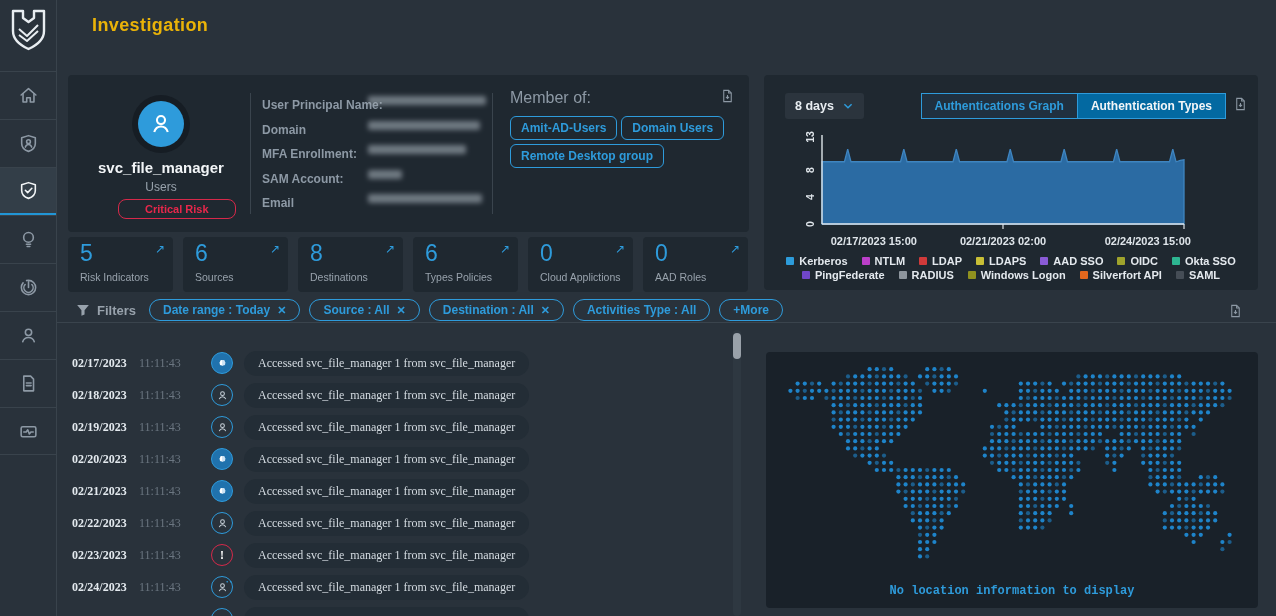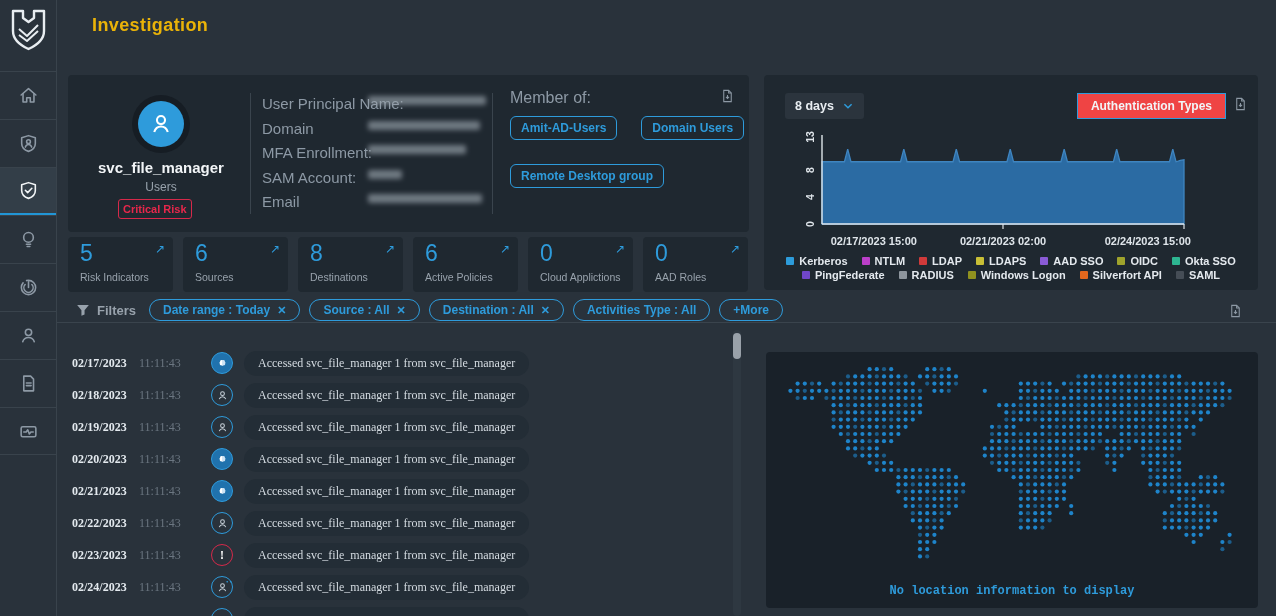--- a/index.html
+++ b/index.html
@@ -31,31 +31,31 @@
   
   .avatar-ring { position:absolute; left:64px; top:20px; width:58px; height:58px; border-radius:50%;
                  background:#161d24; display:flex; align-items:center; justify-content:center; }
   .avatar { width:46px; height:46px; border-radius:50%; background:#2e9bdb;
             display:flex; align-items:center; justify-content:center; color:#fff; }
   .avatar svg { width:26px; height:26px; }
   .user-name { position:absolute; left:8px; top:84px; width:170px; text-align:center;
                color:#f2f5f7; font-weight:700; font-size:15px; }
   .user-type { position:absolute; left:8px; top:105px; width:170px; text-align:center;
                color:#98a2ac; font-size:12px; }
-  .risk-chip { position:absolute; left:50px; top:124px; border:1px solid #d6294a; border-radius:3px;
-               color:#e8274b; font-size:11px; font-weight:700; padding:3px 4px; }
+  .risk-chip { position:absolute; left:50px; top:124px; border:1px solid #d6294a; border-radius:8px;
+               color:#e8274b; font-size:11px; font-weight:700; padding:3px 26px; }
   .vline { position:absolute; top:18px; bottom:18px; width:1px; background:#3a444d; }
   .fields { position:absolute; left:194px; top:20px; }
   .field-row { position:relative; height:24.5px; }
-  .field-label { color:#8d99a5; font-size:15px; }
+  .field-label { color:#8d99a5; font-size:12px;font-weight:bold; }
   .field-masked { position:absolute; left:106px; top:1px; height:9px; background:#9aa4ad;
                   border-radius:2px; filter:blur(2.5px); opacity:.65; }
   .member { position:absolute; left:442px; top:14px; width:250px; }
   .member-label { color:#8d99a5; font-size:16px; margin-bottom:9px; }
-  .member-chips { display:flex; flex-wrap:wrap; gap:24px; }
+  .member-chips { display:flex; flex-wrap:wrap; gap:4px; }
   .member-chip { border:1px solid #2e9bdb; border-radius:6px; color:#2e9bdb; font-size:12px;
                  font-weight:700; padding:4px 10px; cursor:pointer; white-space:nowrap; }
   .export-icon { position:absolute; color:#8d99a5; width:15px; height:18px; cursor:pointer; }
   .export-icon svg { width:15px; height:18px; }
 
   
   .stats { position:absolute; left:68px; top:237px; display:flex; gap:10px; }
   .stat-card { position:relative; width:105px; height:55px; background:#1f2830; border-radius:4px; cursor:pointer; }
   .stat-value { position:absolute; left:12px; top:3px; color:#2e9bdb; font-size:23px; font-weight:400; }
   .stat-label { position:absolute; left:12px; top:34px; color:#98a2ac; font-size:10.5px; white-space:nowrap; }
@@ -63,21 +63,21 @@
 
   
   .range-select { position:absolute; left:21px; top:18px; height:26px; background:#2b343d; border-radius:3px;
                   display:flex; align-items:center; gap:8px; padding:0 10px; cursor:pointer;
                   color:#e8edf1; font-size:12.5px; font-weight:700; }
   .range-select svg { width:12px; height:12px; color:#2e9bdb; }
   .tabs { position:absolute; right:32px; top:18px; display:flex; }
   .tab { height:26px; display:flex; align-items:center; padding:0 13px; border:1px solid #2e9bdb;
          font-size:12px; font-weight:700; cursor:pointer; }
   .tab.active { background:#20303f; color:#2e9bdb; }
-  .tab.inactive { background:#ef4444; color:#f2f5f7; margin-left:-1px; }
+  .tab.inactive { background:#0369a1; color:#f2f5f7; margin-left:-1px; }
   .chart-export { right:10px; top:20px; }
   .chart-svg { position:absolute; left:56px; top:59px; }
   .ytick { position:absolute; color:#dfe5ea; font-size:10.5px; font-weight:700;
            transform:translate(-50%,-50%) rotate(-90deg); }
   .xtick { position:absolute; top:160px; transform:translateX(-50%); color:#dfe5ea;
            font-size:11px; font-weight:700; white-space:nowrap; }
   .legend { position:absolute; left:0; width:100%; display:flex; justify-content:center; gap:14px; }
   .legend-item { display:flex; align-items:center; gap:5px; color:#e4e9ee; font-size:11px; font-weight:700; }
   .legend-swatch { width:8px; height:8px; border-radius:1px; }
 
@@ -238,21 +238,21 @@
         <div class="stat-label">Sources</div>
         <div class="stat-arrow">↗</div>
       </div>
       <div class="stat-card">
         <div class="stat-value">8</div>
         <div class="stat-label">Destinations</div>
         <div class="stat-arrow">↗</div>
       </div>
       <div class="stat-card">
         <div class="stat-value">6</div>
-        <div class="stat-label">Active Policies</div>
+        <div class="stat-label">Types Policies</div>
         <div class="stat-arrow">↗</div>
       </div>
       <div class="stat-card">
         <div class="stat-value">0</div>
         <div class="stat-label">Cloud Applictions</div>
         <div class="stat-arrow">↗</div>
       </div>
       <div class="stat-card">
         <div class="stat-value">0</div>
         <div class="stat-label">AAD Roles</div>
@@ -261,20 +261,21 @@
     </div>
 
   <div class="panel chart-panel">
     <div class="range-select">
       <span>8 days</span>
       <svg viewBox="0 0 20 20" fill="none" stroke="currentColor" stroke-width="2.4">
           <path d="M4 7 L10 13 L16 7"></path>
         </svg>
     </div>
     <div class="tabs" id="chart-tabs">
+        <div class="tab active">Authentications Graph</div>
         <div class="tab inactive">Authentication Types</div>
       </div>
     <div class="export-icon chart-export">
       <svg viewBox="0 0 20 20" fill="none" stroke="currentColor" stroke-width="1.4">
         <path d="M5 2.5 H11.5 L15 6 V17.5 H5 Z"></path>
           <path d="M11.5 2.5 V6 H15"></path>
         <path d="M10 8.5 V13.2 M8 11.2 L10 13.4 L12 11.2"></path>
       </svg>
     </div>
     <svg class="chart-svg" id="chart-svg" width="370" height="97">

